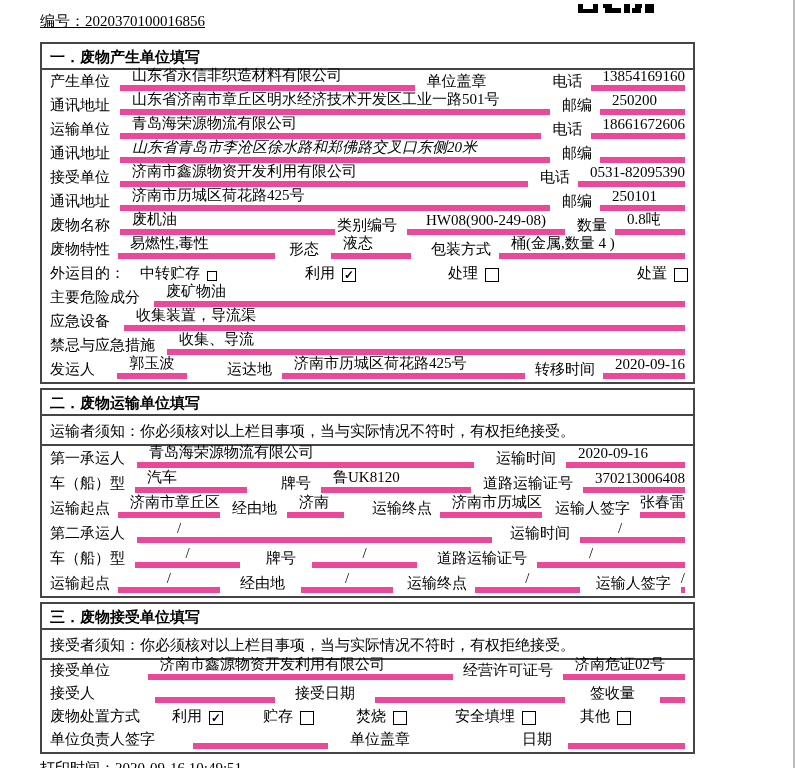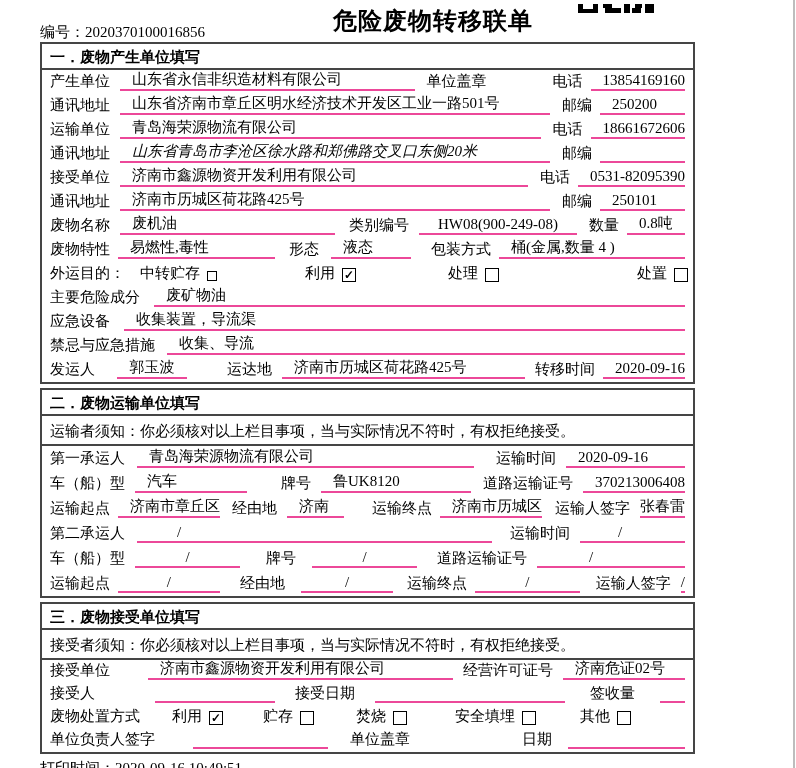--- a/index.html
+++ b/index.html
@@ -3,34 +3,34 @@
 <meta charset="utf-8">
 <style>
   * { margin:0; padding:0; box-sizing:border-box; }
   html,body { width:796px; height:768px; background:#fff; color:#000;
     font-family:"Liberation Serif","DejaVu Serif",serif; overflow:hidden; }
   .page { position:relative; width:796px; height:768px; }
   .page-rule { position:absolute; right:1px; top:0; width:2px; height:768px; background:#bdbdbd; }
 
   
   .hdr { position:relative; height:42px; }
-  .doc-no { position:absolute; left:40px; top:23px; font-size:15px; }
+  .doc-no { position:absolute; left:40px; top:12px; font-size:15px;text-decoration:underline; }
   .main-title { position:absolute; left:333px; top:5px; font-size:24px; font-weight:bold; letter-spacing:1px; }
   .qr { position:absolute; left:578px; top:0; }
 
   
   .content { margin-left:40px; width:655px; }
   .section { border:2px solid #454545; margin-bottom:4px; background:#fff; }
   .sec-title { font-weight:bold; font-size:15px; padding:4px 8px 3px 8px; border-bottom:2px solid #454545; height:26px; }
   .notice { font-size:15px; padding:6px 8px; border-bottom:2px solid #454545; height:30px; }
   .row { display:flex; align-items:flex-end; padding:0 8px 3px 8px; height:24px; font-size:15px; white-space:nowrap; }
   .s2 .row { height:25px; }
   .s3 .row { height:23px; }
   .lbl { flex:none; }
-  .u { border-bottom:2px solid #ec4899; padding-left:12px; min-height:18px; }
+  .u { border-bottom:6px solid #ec4899; padding-left:12px; min-height:18px; }
   .u.c { text-align:center; padding-left:0; }
   .grow { flex:1; }
 
   
   .opt { display:inline-flex; align-items:flex-end; }
   .cb { display:inline-flex; width:14px; height:14px; border:1.5px solid #000;
         align-items:center; justify-content:center; font-size:12px; font-weight:bold;
         margin-left:7px; margin-bottom:1px; line-height:1; }
   .cb.small { width:10px; height:10px; margin-bottom:2px; }
 
@@ -40,21 +40,20 @@
 </head>
 <body>
 
 <div class="page">
   <div class="page-rule"></div>
 
   <div class="hdr">
     <div class="doc-no">
       <span>编号：</span><span>2020370100016856</span>
     </div>
-    <div class="main-title">危险废物转移联单</div>
     <span class="qr">
       <svg width="76" height="10" viewBox="0 0 76 10">
         <rect x="0" y="0" width="5" height="9" fill="#000"></rect>
         <rect x="15" y="0" width="5" height="9" fill="#000"></rect>
         <rect x="0" y="5" width="20" height="4" fill="#000"></rect>
         <rect x="25" y="0" width="9" height="4" fill="#000"></rect>
         <rect x="27" y="4" width="16" height="5" fill="#000"></rect>
         <rect x="46" y="0" width="6" height="9" fill="#000"></rect>
         <rect x="54" y="4" width="9" height="5" fill="#000"></rect>
         <rect x="57" y="0" width="7" height="4" fill="#000"></rect>
@@ -107,21 +106,21 @@
       <div class="row">
         <span class="lbl">通讯地址</span>
         <span class="u" style="width:430px;margin-left:10px;">济南市历城区荷花路425号</span>
         <span class="lbl" style="margin-left:12px;">邮编</span>
         <span class="u grow" style="margin-left:8px;">250101</span>
       </div>
 
       <div class="row">
         <span class="lbl">废物名称</span>
         <span class="u" style="width:215px;margin-left:10px;">废机油</span>
-        <span class="lbl" style="margin-left:14px;text-align:right;">类别编号</span>
+        <span class="lbl" style="margin-left:2px;text-align:right;">类别编号</span>
         <span class="u c" style="width:158px;margin-left:10px;">HW08(900-249-08)</span>
         <span class="lbl" style="margin-left:12px;">数量</span>
         <span class="u grow" style="margin-left:8px;">0.8吨</span>
       </div>
 
       <div class="row">
         <span class="lbl">废物特性</span>
         <span class="u" style="width:157px;margin-left:8px;">易燃性,毒性</span>
         <span class="lbl" style="margin-left:14px;">形态</span>
         <span class="u" style="width:80px;margin-left:12px;">液态</span>

